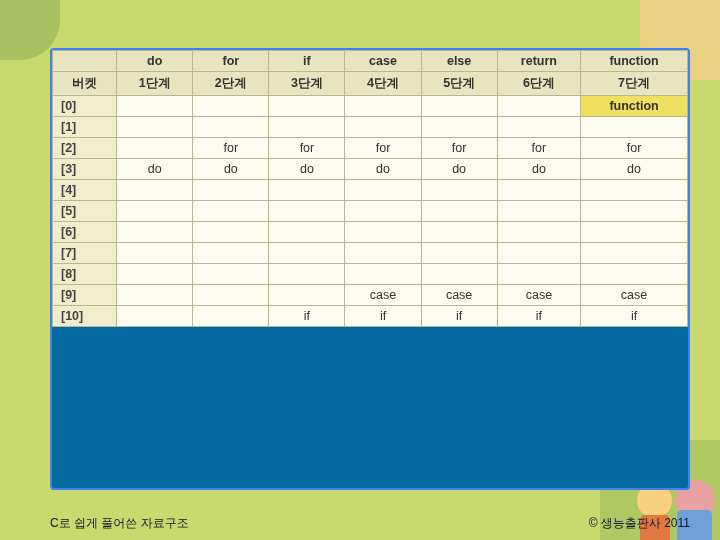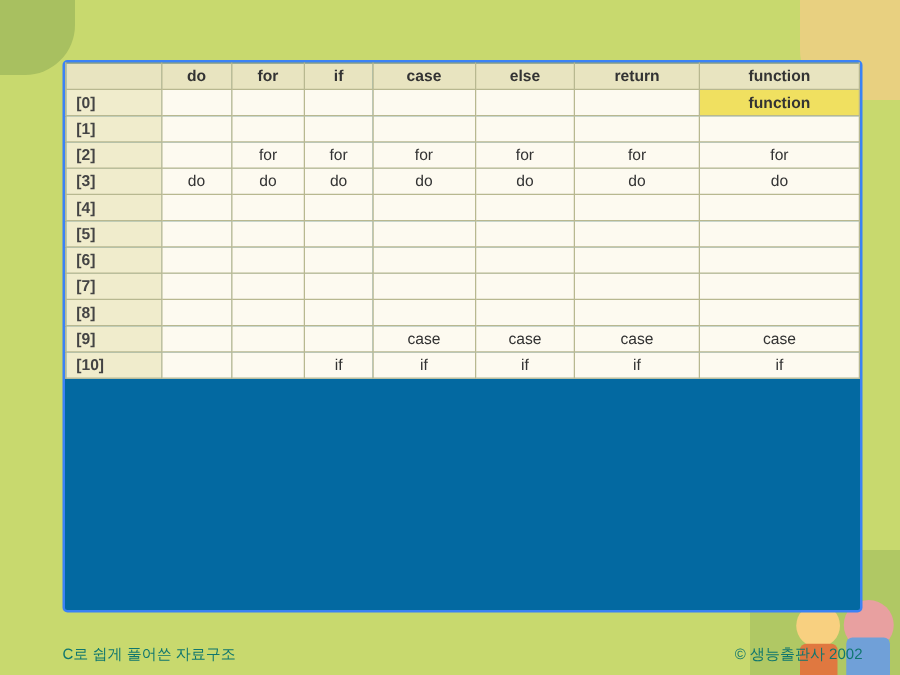--- a/index.html
+++ b/index.html
@@ -86,21 +86,21 @@
     }
     .footer {
       position: absolute;
       bottom: 8px;
       left: 50px;
       right: 30px;
       display: flex;
       justify-content: space-between;
       align-items: center;
       font-size: 12px;
-      color: #0f766e;
+      color: #0f172a;
     }
     .char-circle {
       width: 40px; height: 40px;
       background: #e8a0a0;
       border-radius: 50%;
       position: absolute;
       bottom: 20px; right: 5px;
     }
     .char-body {
       width: 35px; height: 30px;
@@ -142,20 +142,30 @@
       <tr>
         <th></th>
         <th>do</th>
         <th>for</th>
         <th>if</th>
         <th>case</th>
         <th>else</th>
         <th>return</th>
         <th>function</th>
       </tr>
+      <tr>
+        <th>버켓</th>
+        <th>1단계</th>
+        <th>2단계</th>
+        <th>3단계</th>
+        <th>4단계</th>
+        <th>5단계</th>
+        <th>6단계</th>
+        <th>7단계</th>
+      </tr>
     </thead>
     <tbody id="table-body">
     <tr>
           <td>[0]</td>
           <td></td>
           <td></td>
           <td></td>
           <td></td>
           <td></td>
           <td></td>
@@ -260,14 +270,14 @@
           <td>if</td>
           <td>if</td>
           <td>if</td>
         </tr>
       </tbody>
   </table>
 </div>
 
 <div class="footer">
   <span>C로 쉽게 풀어쓴 자료구조</span>
-  <span>© 생능출판사 2002</span>
+  <span>© 생능출판사 2011</span>
 </div>
 
 </body></html>

